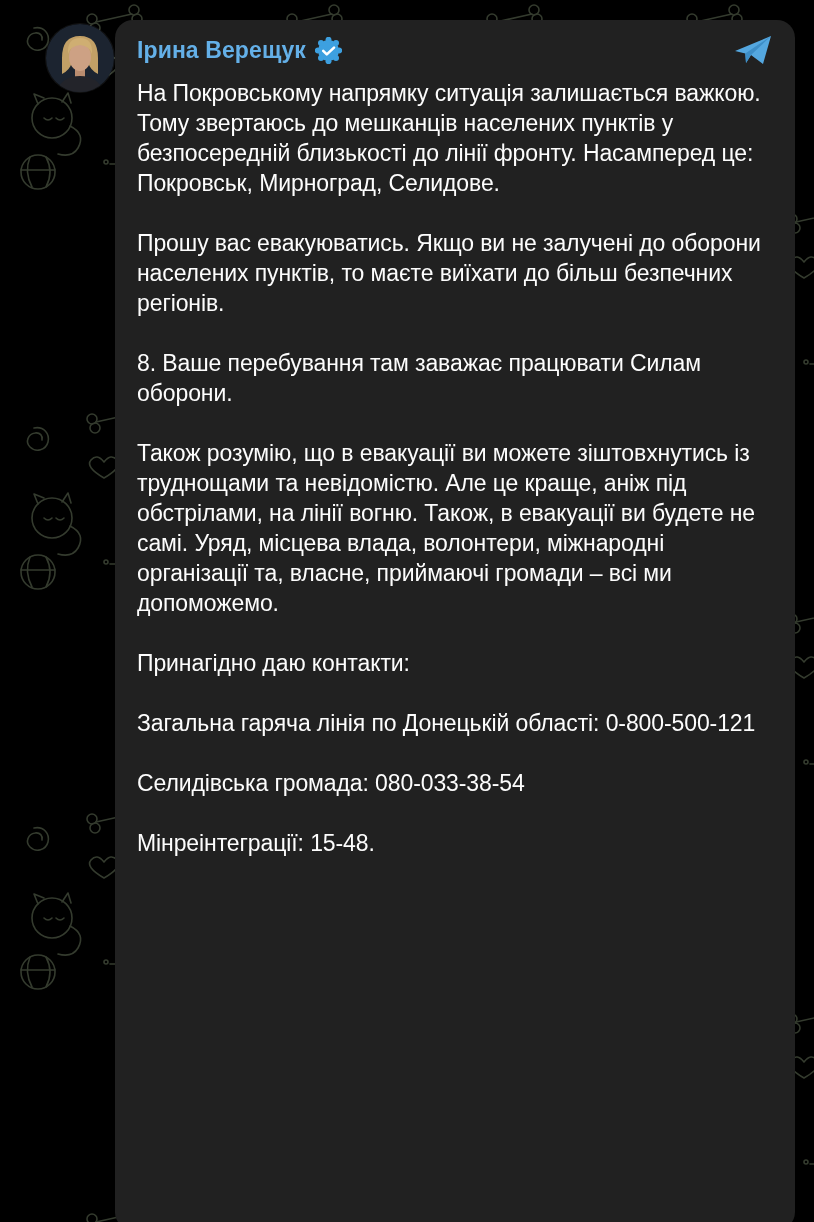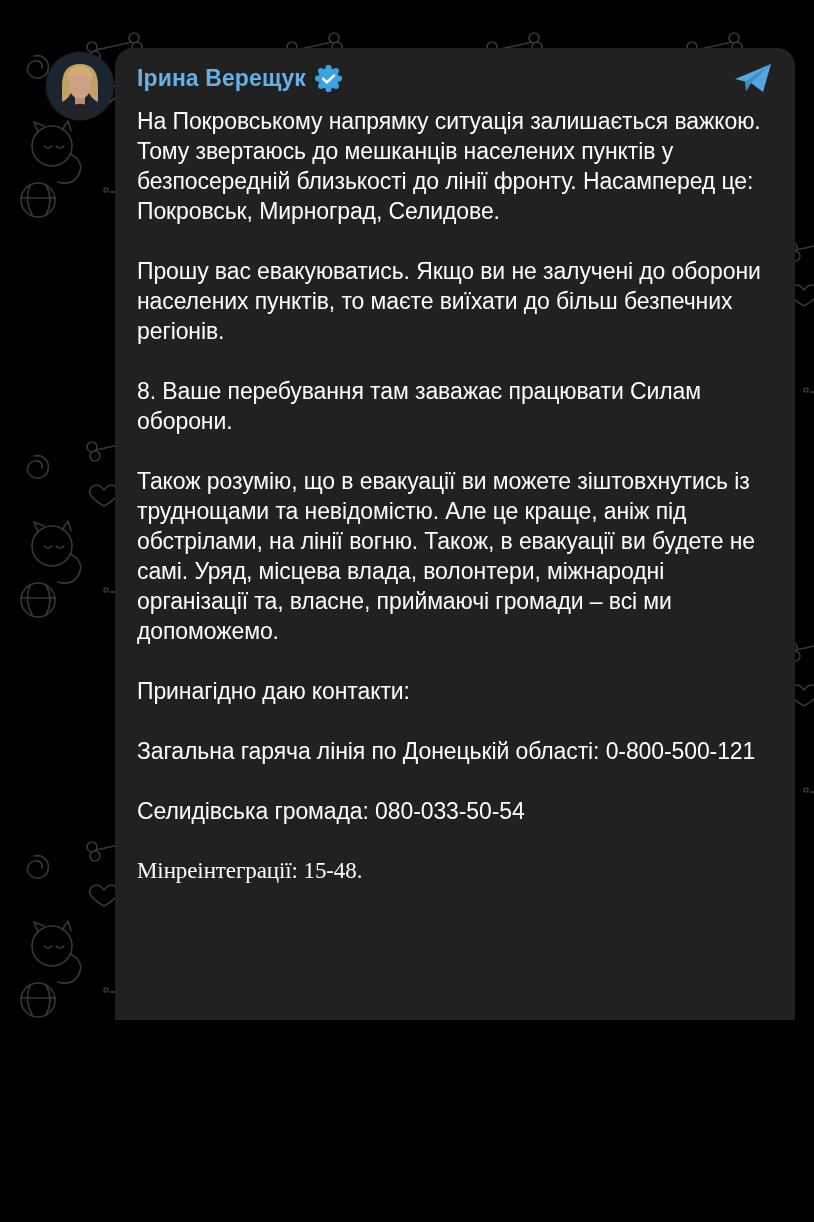--- a/index.html
+++ b/index.html
@@ -1,23 +1,22 @@
 <!DOCTYPE html>
 <html><head>
 <meta charset="utf-8">
 <style>
   html, body { margin: 0; padding: 0; background: #000; }
   .stage {
     position: relative;
     width: 814px;
-    height: 992px;
+    height: 1222px;
     overflow: hidden;
     background: #000000;
     font-family: "Liberation Sans", sans-serif;
-    margin-top: 28px;
   }
   .doodle-layer {
     position: absolute;
     left: 0; top: 0;
     width: 814px; height: 1222px;
   }
   .avatar {
     position: absolute;
     left: 46px; top: 24px;
     width: 68px; height: 68px;
@@ -53,21 +52,21 @@
   .plane { margin-left: auto; width: 40px; height: 32px; flex: 0 0 auto; cursor: pointer; }
   .message-text { }
   .para {
     color: #fdfdfd;
     font-size: 23px;
     line-height: 30px;
     letter-spacing: -0.1px;
     margin: 0 0 30px 0;
     word-wrap: break-word;
   }
-  .para:last-child { margin-bottom: 0; font-family: Liberation Serif, serif; }
+  .para:last-child { margin-bottom: 0; }
 </style>
 </head>
 <body>
 
 <div class="stage">
 
   <svg class="doodle-layer" viewBox="0 0 814 1222" xmlns="http://www.w3.org/2000/svg">
     <defs>
       <g id="doodle-tile" stroke="#3e4637" stroke-width="1.6" fill="none" stroke-linecap="round" stroke-linejoin="round" opacity="0.85">
 
@@ -171,18 +170,18 @@
         <path d="M12.3 19.5 L38 2 L18 21 L13 29 Z" fill="#3d8ec7"></path>
       </svg>
     </div>
     <div class="message-text">
         <div class="para">На Покровському напрямку ситуація залишається важкою. Тому звертаюсь до мешканців населених пунктів у безпосередній близькості до лінії фронту. Насамперед це: Покровськ, Мирноград, Селидове.</div>
         <div class="para">Прошу вас евакуюватись. Якщо ви не залучені до оборони населених пунктів, то маєте виїхати до більш безпечних регіонів.</div>
         <div class="para">8. Ваше перебування там заважає працювати Силам оборони.</div>
         <div class="para">Також розумію, що в евакуації ви можете зіштовхнутись із труднощами та невідомістю. Але це краще, аніж під обстрілами, на лінії вогню. Також, в евакуації ви будете не самі. Уряд, місцева влада, волонтери, міжнародні організації та, власне, приймаючі громади – всі ми допоможемо.</div>
         <div class="para">Принагідно даю контакти:</div>
         <div class="para">Загальна гаряча лінія по Донецькій області: 0-800-500-121</div>
-        <div class="para">Селидівська громада: 080-033-50-54</div>
+        <div class="para">Селидівська громада: 080-033-38-54</div>
         <div class="para">Мінреінтеграції: 15-48.</div>
       </div>
   </div>
 
 </div>
 
 </body></html>

